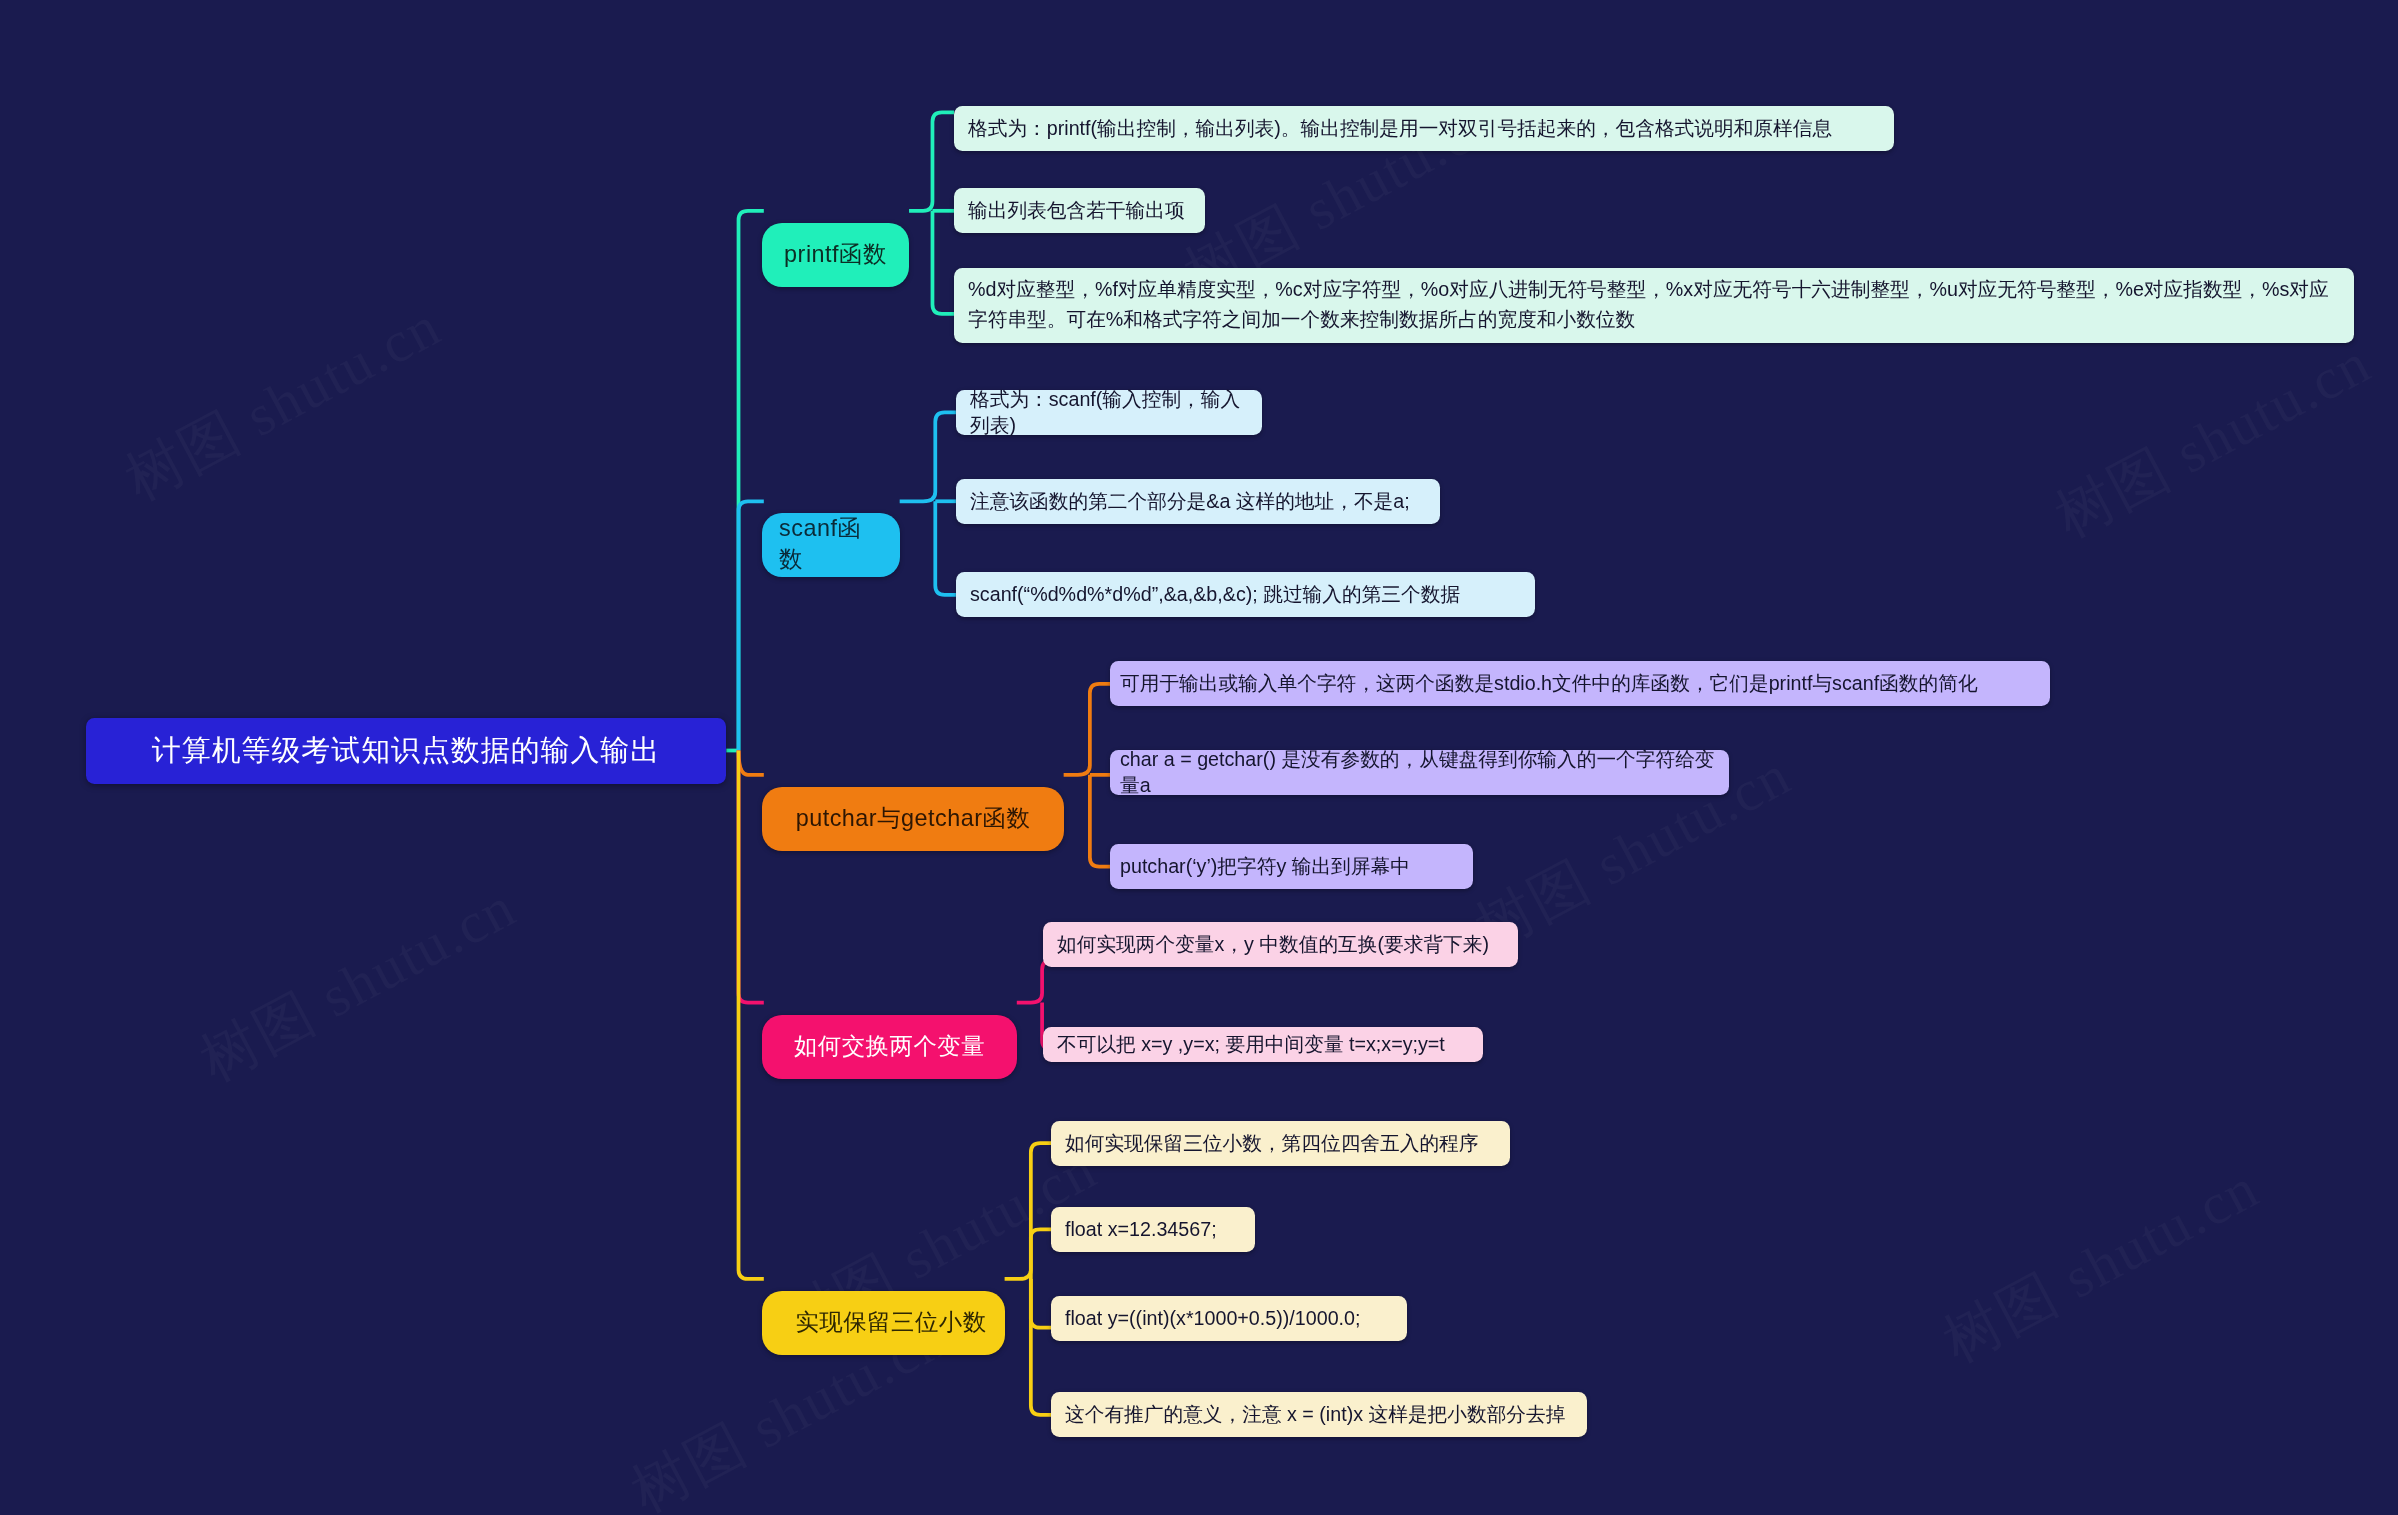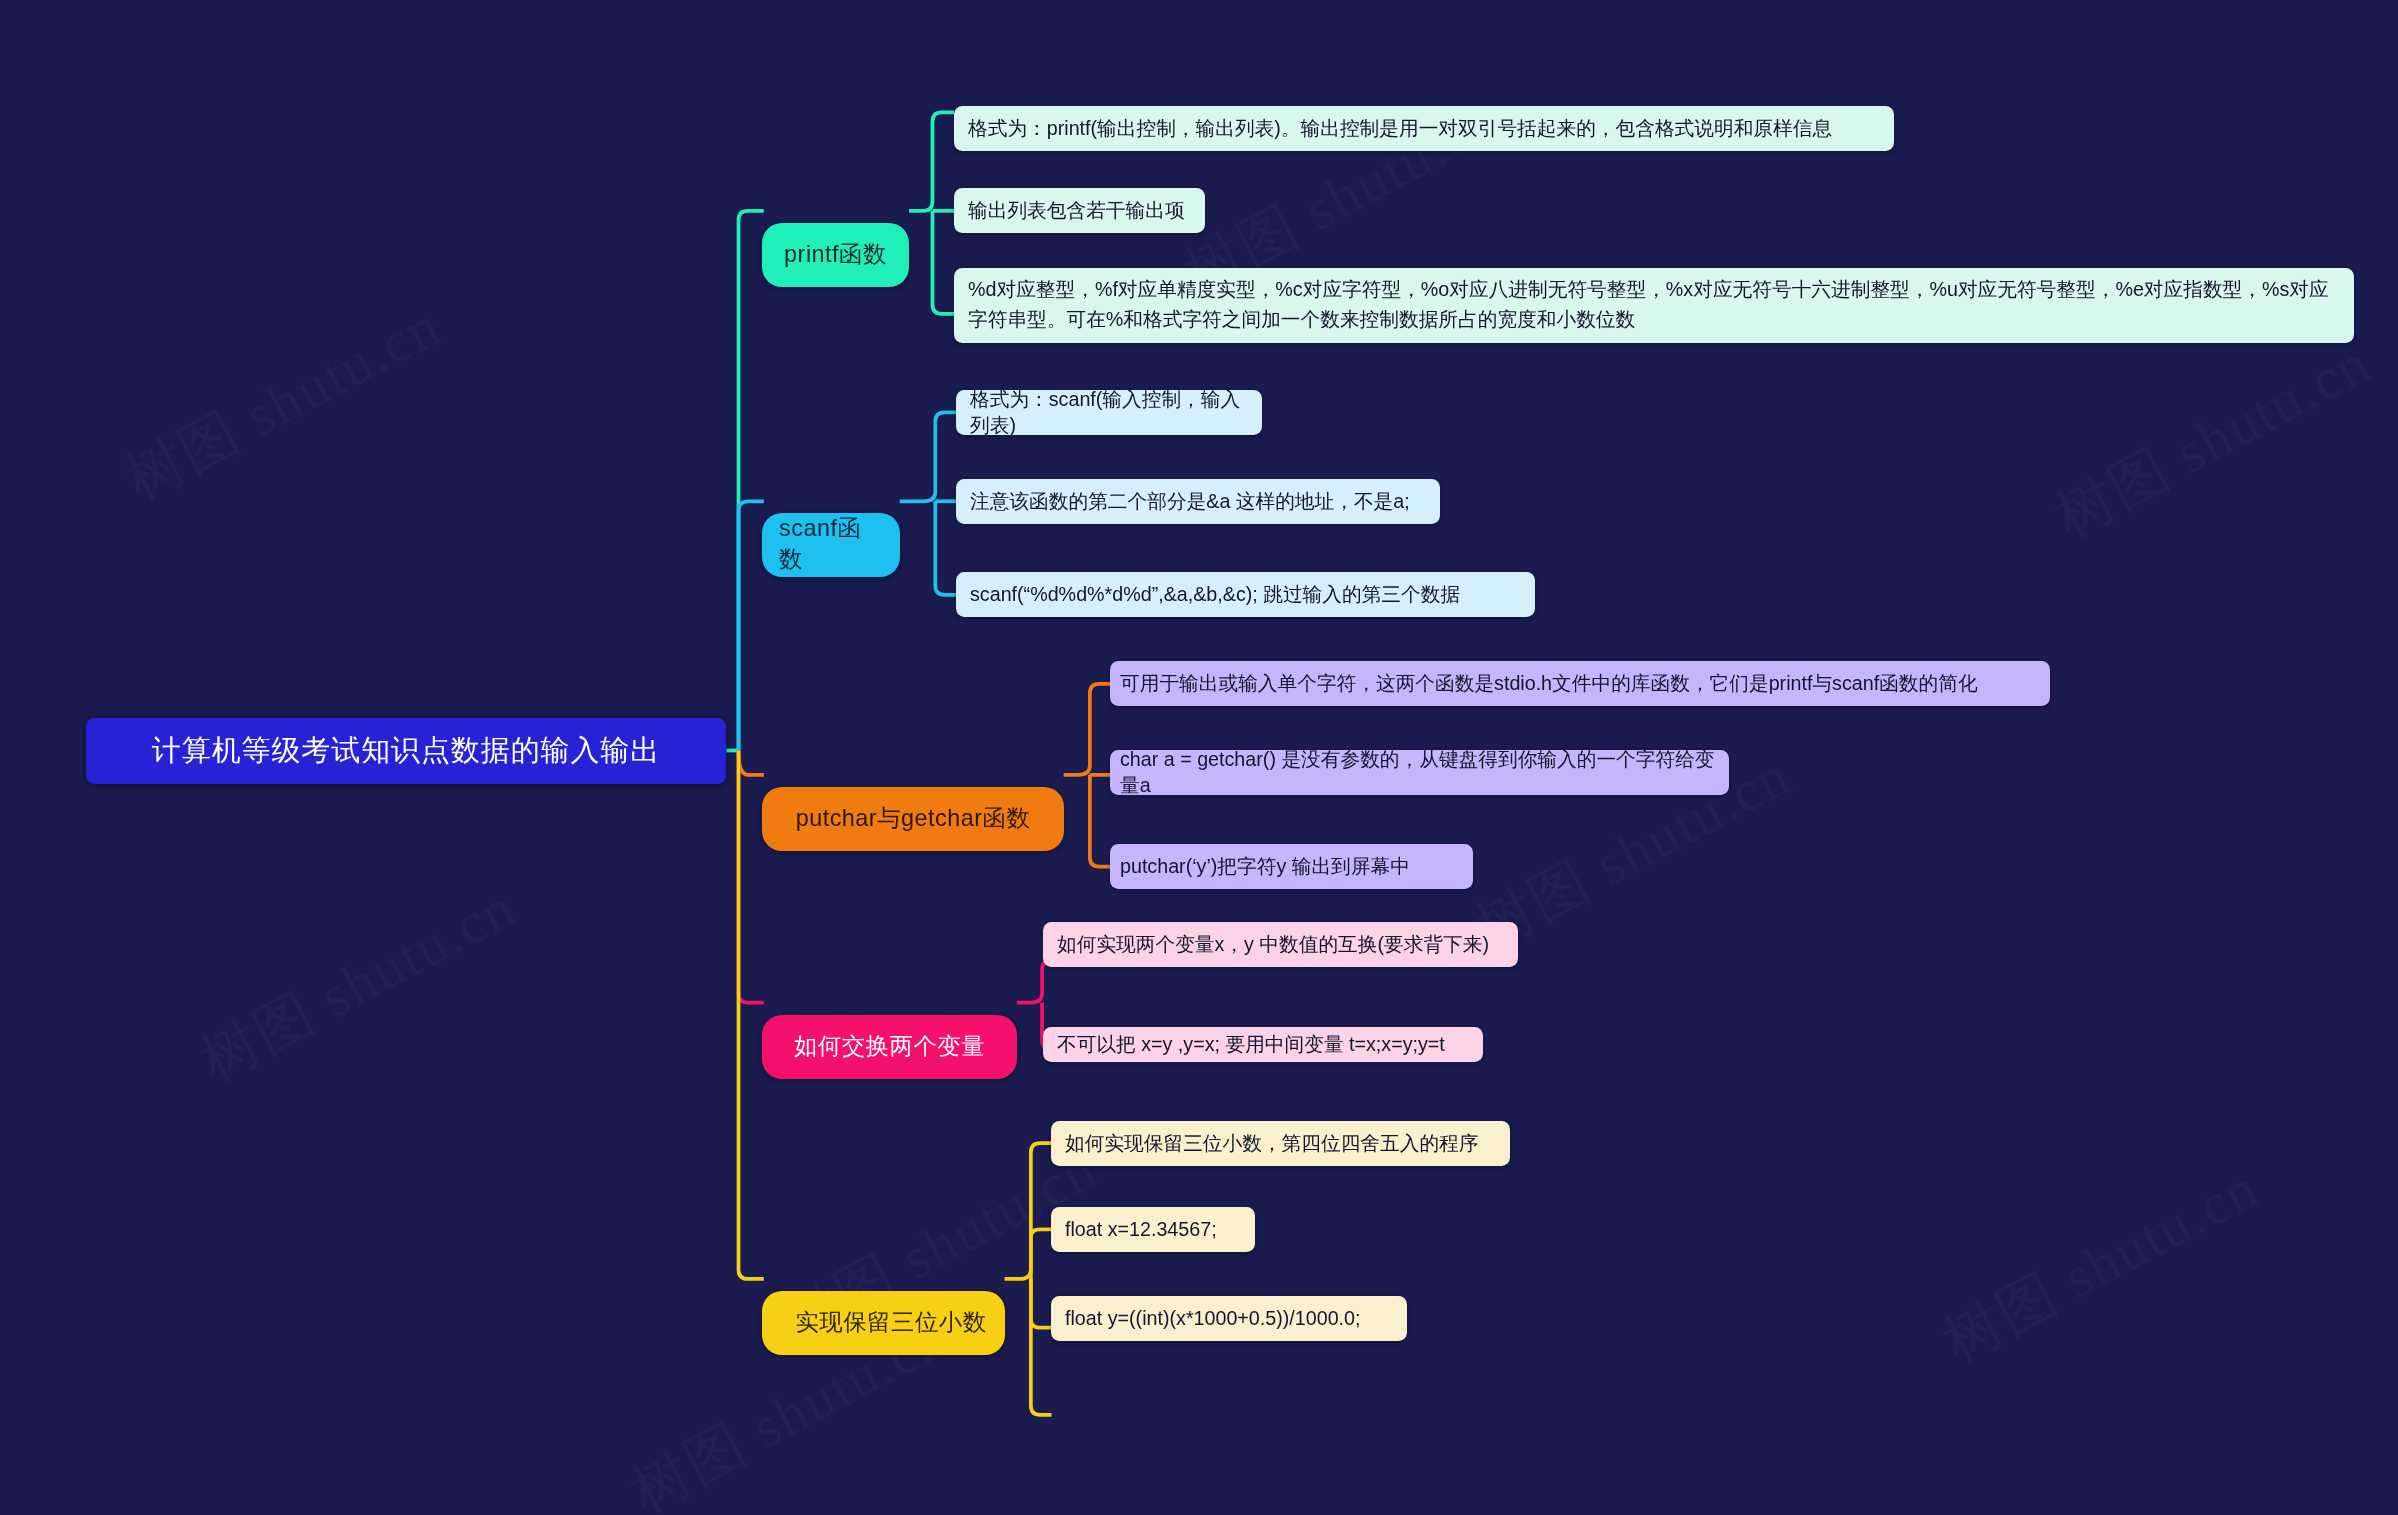--- a/index.html
+++ b/index.html
@@ -175,15 +175,16 @@
   <div class="node leaf l-swap" style="left:1043px; top:1027px; width:440px; height:35px;">不可以把 x=y ,y=x; 要用中间变量 t=x;x=y;y=t</div>
 
   <div class="node branch b-round" style="left:762px; top:1247px; width:243px; height:64px; justify-content:center;padding-left:32px;">实现保留三位小数</div>
 
   <div class="node leaf l-round" style="left:1051px; top:1121px; width:459px; height:45px;">如何实现保留三位小数，第四位四舍五入的程序</div>
 
   <div class="node leaf l-round" style="left:1051px; top:1207px; width:204px; height:45px;">float x=12.34567;</div>
 
   <div class="node leaf l-round" style="left:1051px; top:1296px; width:356px; height:45px;">float y=((int)(x*1000+0.5))/1000.0;</div>
 
+  <div class="node leaf l-round" style="left:1051px; top:1392px; width:536px; height:45px;">这个有推广的意义，注意 x = (int)x 这样是把小数部分去掉</div>
 
 </div>
 
 
 </body></html>

